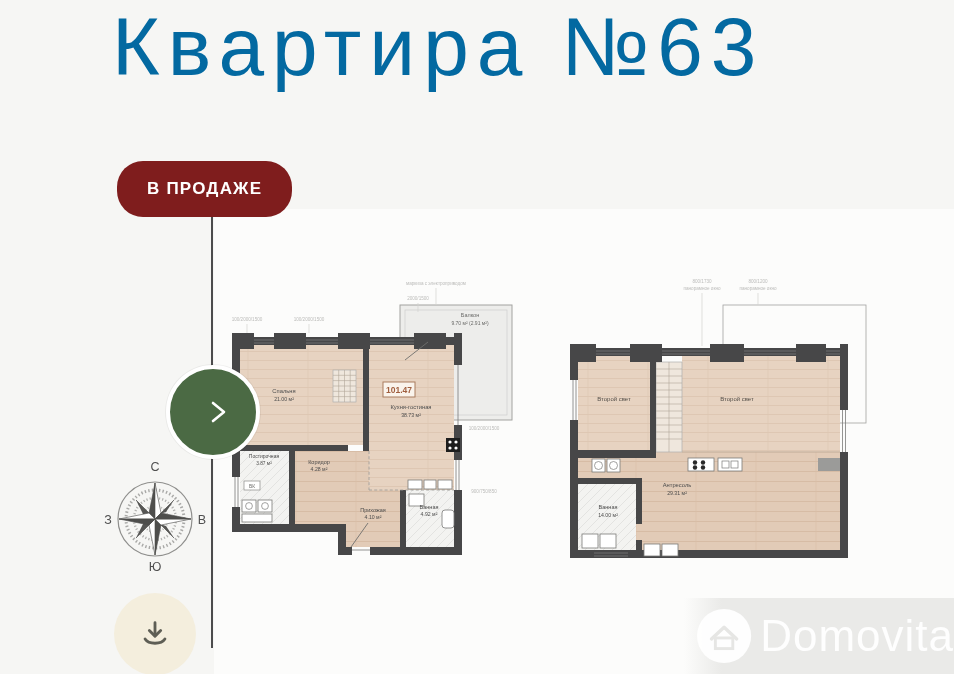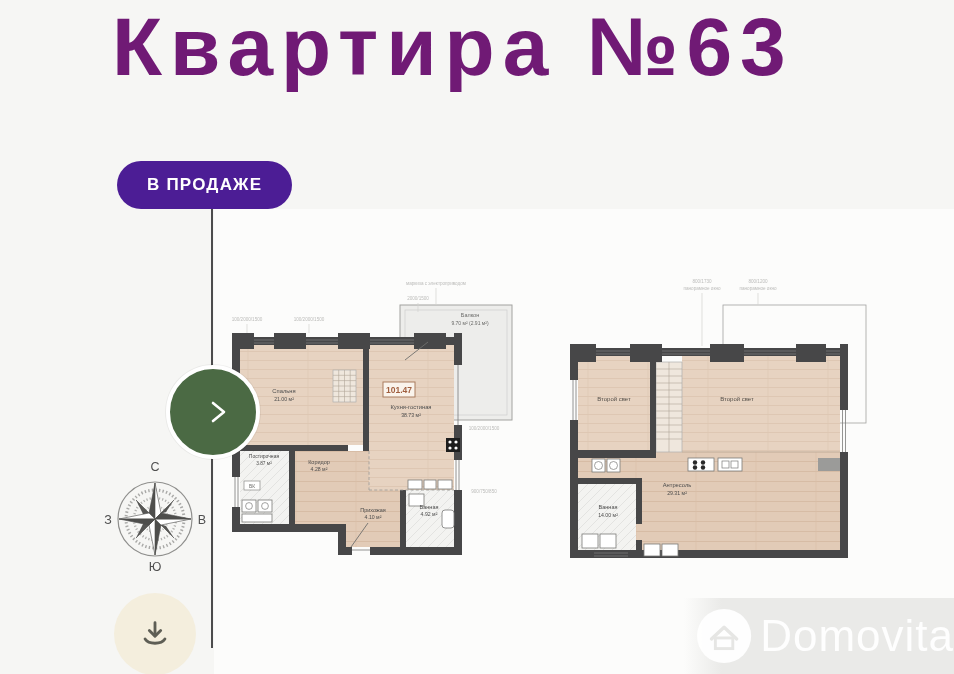--- a/index.html
+++ b/index.html
@@ -4,35 +4,35 @@
 <style>
   * { margin:0; padding:0; box-sizing:border-box; }
   html,body { width:954px; height:674px; overflow:hidden; }
   body {
     position:relative;
     background:#f6f6f4;
     font-family:"Liberation Sans", sans-serif;
   }
   .page-title {
     position:absolute; left:112px; top:0px;
-    font-size:82px; font-weight:700; letter-spacing:8px;
-    color:#701a75; white-space:nowrap;
+    font-size:82px; font-weight:400; letter-spacing:8px;
+    color:#0369a1; white-space:nowrap;
   }
   .white-pane {
     position:absolute; left:214px; top:209px; right:0; bottom:0;
     background:#fcfcfb;
   }
   .divider-line {
     position:absolute; left:211px; top:205px; width:2px; height:443px;
     background:#4c4c4d;
   }
   .badge {
-    position:absolute; left:117px; top:161px; height:48px;
+    position:absolute; left:117px; top:161px; height:56px;
     padding:0 30px; border-radius:26px;
-    background:#4c1d95; color:#ffffff;
+    background:#7f1d1d; color:#ffffff;
     display:inline-flex; align-items:center; justify-content:center;
     font-size:17px; font-weight:bold; letter-spacing:1.2px;
     z-index:5;
   }
   .next-btn {
     position:absolute; left:166px; top:365px; width:94px; height:94px;
     border-radius:50%; background:#4b6a44;
     border:4px solid #ffffff;
     box-shadow:0 0 0 1px rgba(0,0,0,0.05);
     display:flex; align-items:center; justify-content:center;

